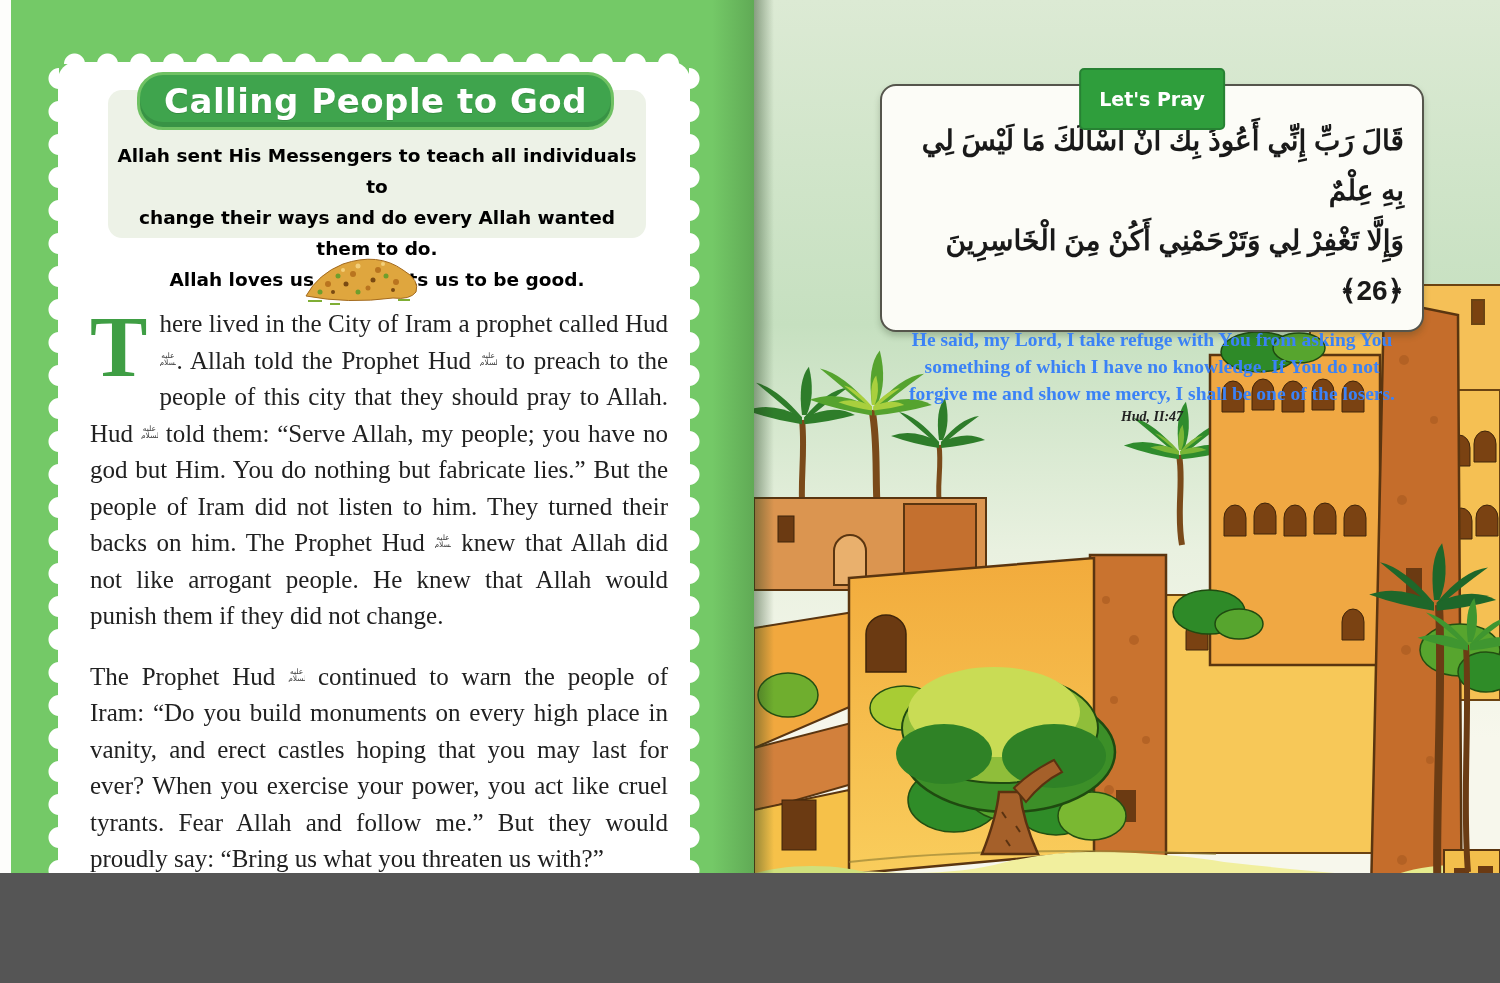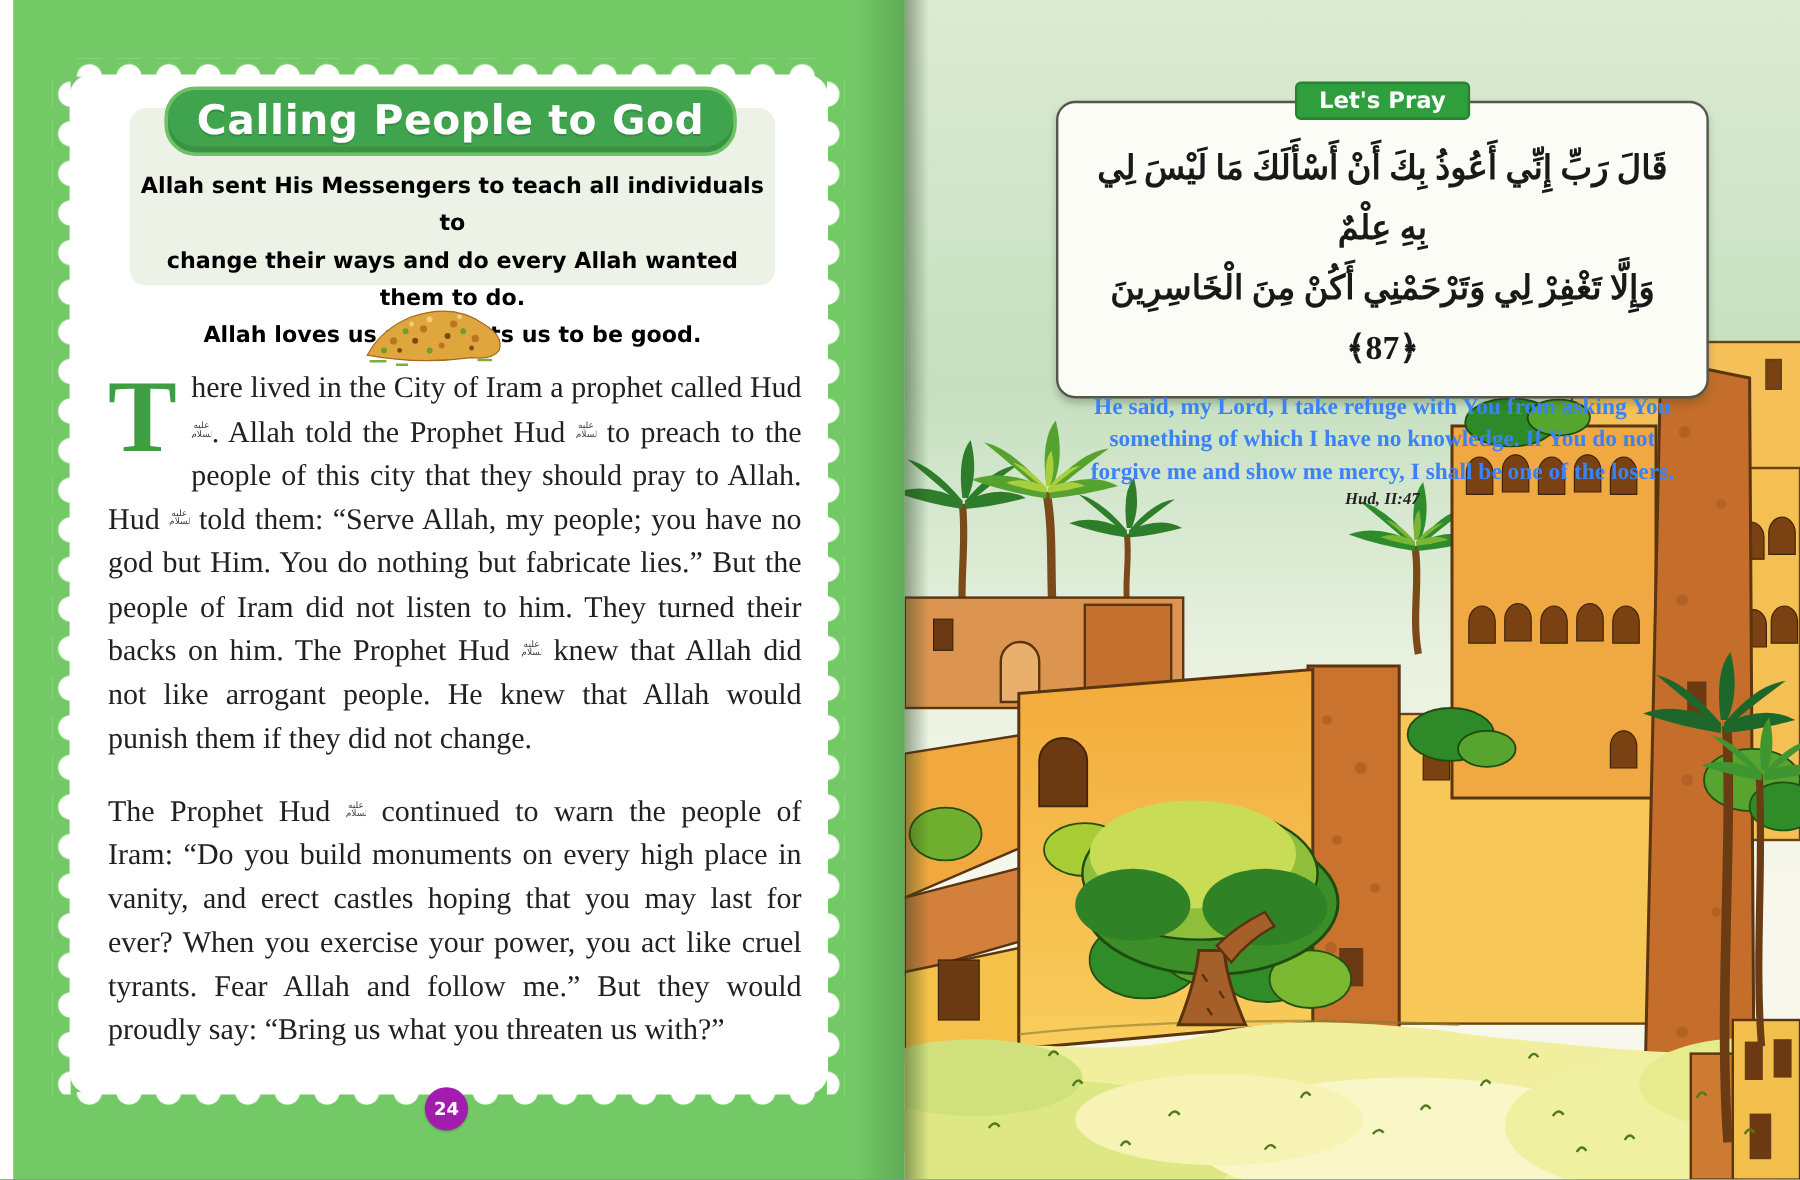--- a/index.html
+++ b/index.html
@@ -1,17 +1,17 @@
 <!DOCTYPE html>
 <html><head>
 <meta charset="utf-8">
 <style>
   html,body { margin:0; padding:0; background:#555; }
   #stage {
-    position:relative; width:1500px; height:983px; overflow:hidden;
+    position:relative; width:1500px; height:873px; overflow:hidden;
     background:#fff; font-family:"Liberation Sans", sans-serif;
   }
 
   
   .page-left { position:absolute; left:0; top:0; width:754px; height:983px; background:#74c967; }
   .left-white-edge { position:absolute; left:0; top:0; width:11px; height:983px; background:#fdfdfb; }
   .page-inner {
     position:absolute; left:58px; top:62px; width:632px; height:850px;
     background:#ffffff; border-radius:18px;
   }
@@ -86,25 +86,25 @@
     background:linear-gradient(to right, rgba(35,65,30,0.45), rgba(35,65,30,0)); }
 
   .prayer-box {
     position:absolute; left:126px; top:84px; width:540px; height:244px;
     background:#fcfcf7; border:2px solid #55554c; border-radius:16px;
     box-shadow:0 4px 6px rgba(40,60,30,0.25);
   }
   .lets-pray {
     position:absolute; left:50%; top:-18px; transform:translateX(-50%);
     background:#2f9e3c; border:2px solid #278233; border-radius:5px;
-    padding:3px 18px; color:#ffffff; font-family:"DejaVu Sans", sans-serif;
+    padding:18px 18px; color:#ffffff; font-family:"DejaVu Sans", sans-serif;
     font-weight:700; font-size:19px; white-space:nowrap;
   }
-  .arabic { margin:30px 18px 0 18px; text-align:center; direction:rtl;
-    font-family:Liberation Serif, serif; font-weight:700; color:#191919;
+  .arabic { margin:30px 18px 0 18px; direction:rtl;
+    font-family:Liberation Sans, sans-serif; font-weight:700; color:#191919;
     font-size:28px; line-height:50px; }
   .translation {
     margin:10px 24px 0 24px; text-align:center;
     font-family:"Liberation Serif", serif; font-weight:600; color:#3b82f6;
     font-size:19.5px; line-height:27px;
   }
   .reference {
     margin-top:2px; text-align:center; font-family:"Liberation Serif", serif;
     font-weight:700; font-style:italic; font-size:14px; color:#222222;
   }
@@ -357,21 +357,21 @@
     </svg>
 
     <div class="gutter-right"></div>
 
     <div class="prayer-box">
       <div class="lets-pray">
         <span>Let's Pray</span>
       </div>
       <div class="arabic" dir="rtl">
         <div>قَالَ رَبِّ إِنِّي أَعُوذُ بِكَ أَنْ أَسْأَلَكَ مَا لَيْسَ لِي بِهِ عِلْمٌ</div>
-        <div>وَإِلَّا تَغْفِرْ لِي وَتَرْحَمْنِي أَكُنْ مِنَ الْخَاسِرِينَ ﴿87﴾</div>
+        <div>وَإِلَّا تَغْفِرْ لِي وَتَرْحَمْنِي أَكُنْ مِنَ الْخَاسِرِينَ ﴿26﴾</div>
       </div>
       <div class="translation">He said, my Lord, I take refuge with You from asking You something of which I have no knowledge. If You do not forgive me and show me mercy, I shall be one of the losers.</div>
       <div class="reference">Hud, II:47</div>
     </div>
 
   </div>
 
 </div>
 
 </body></html>

